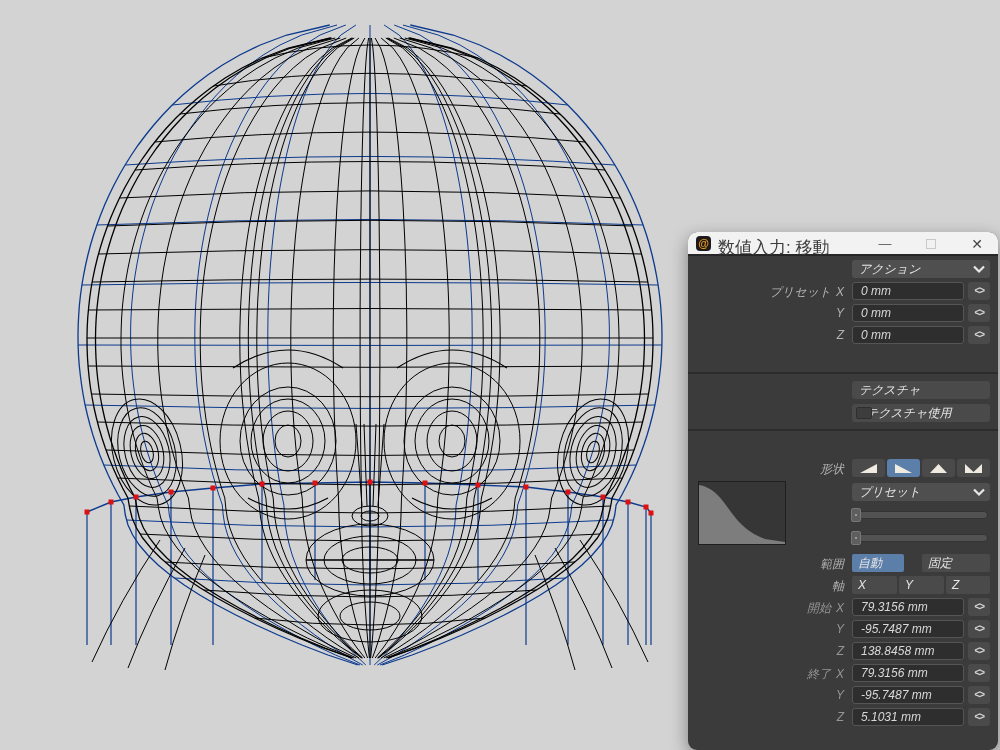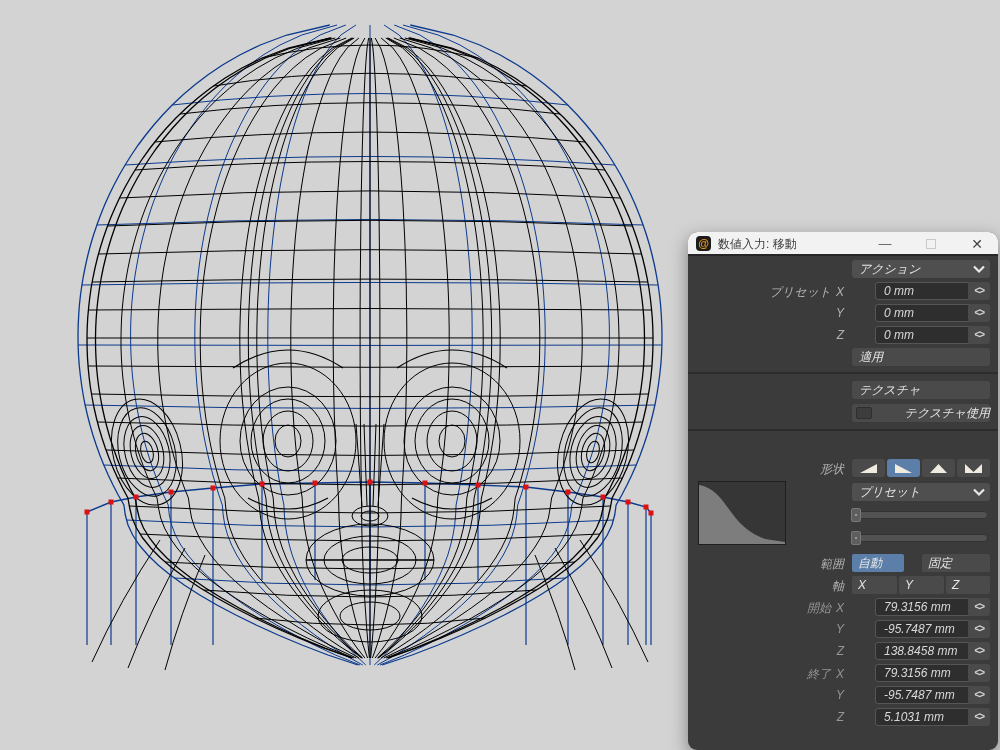--- a/index.html
+++ b/index.html
@@ -10,37 +10,37 @@
 
   
   #dialog { position:absolute; left:688px; top:232px; width:310px; height:518px;
     background:#3b3b3b; border-radius:9px; box-shadow:0 6px 18px rgba(0,0,0,.4);
     overflow:hidden; font-size:12px; }
   #titlebar { position:absolute; left:0; top:0; right:0; height:24px;
     background:#f2f2f2; border-bottom:2px solid #262626; }
   #app-icon { position:absolute; left:8px; top:4px; width:15px; height:15px;
     background:#1e1c1a; border-radius:4px; color:#f29a1e; font-weight:bold;
     font-size:11px; line-height:15px; text-align:center; }
-  #title-text { position:absolute; left:30px; top:4px; color:#3c3c3c; font-size:12px; }
+  #title-text { position:absolute; left:30px; top:4px; color:#3c3c3c; font-size:17px; }
   .winbtn { position:absolute; top:2px; width:22px; height:20px; text-align:center;
     line-height:20px; color:#5a5a5a; font-size:13px; }
   #btn-min { right:102px; }
   #btn-max { right:56px; }
   #btn-max .maxbox { display:inline-block; width:10px; height:10px;
     border:1px solid #c9c9c9; margin-top:5px; }
   #btn-close { right:10px; color:#444; font-size:14px; }
 
   
   .prow { position:absolute; left:0; right:0; height:18px;font-style:italic; }
   .lblgrp { position:absolute; left:0; width:156px; top:2px; text-align:right;
     color:#b2b2b2; white-space:nowrap; }
   .lblgrp.dim { color:#959595;padding-left:48px; }
   .lblgrp span { margin-left:5px; }
   .ctrlfull { position:absolute; left:164px; width:138px; height:18px; }
-  .ctrlinput { position:absolute; left:164px; width:112px; height:18px;margin-left:23px; }
+  .ctrlinput { position:absolute; left:164px; width:112px; height:18px; }
   .spin { position:absolute; left:280px; width:22px; height:18px; background:#4a4a4a;
     border-radius:3px; color:#d5d5d5; font-weight:bold; font-size:10px;
     letter-spacing:-1px; text-align:center; line-height:18px; }
   .input { background:#2e2e2e; border:1px solid #555; border-radius:3px;
     color:#d8d8d8; line-height:16px; padding-left:8px; height:18px; }
   .btn { background:#4a4a4a; border-radius:3px; color:#e6e6e6; line-height:18px;
     padding-left:7px; height:18px; }
   .dd { background:#4f4f4f; border-radius:3px; color:#e6e6e6; line-height:18px;
     padding-left:7px; height:18px; position:relative; }
   .dd svg { position:absolute; right:5px; top:5px; }
@@ -48,21 +48,21 @@
 
   
   .shapebtn { position:absolute; top:0; width:33px; height:18px; background:#4a4a4a;
     border-radius:3px; text-align:center; }
   .shapebtn.sel { background:#5b7fa9; }
   .shapebtn svg { margin-top:3px; }
 
   
   .chkwell { position:absolute; left:4px; top:3px; width:16px; height:12px;
     background:#3d3d3d; border:1px solid #2e2e2e; border-radius:2px; }
-  #texture-use-btn { text-align:right; padding-left:14px; }
+  #texture-use-btn { text-align:left; padding-left:14px; }
 
   
   .seg { position:absolute; top:0; height:18px; background:#4a4a4a; border-radius:2px;
     color:#e6e6e6; line-height:18px; padding-left:6px; }
   .seg.sel { background:#5b7fa9; }
 
   
   .slider { position:absolute; left:164px; width:136px; height:8px;
     background:#525252; border-radius:4px; border:1px solid #333; }
   .slider .handle { position:absolute; left:-2px; top:-4px; width:10px; height:14px;
@@ -249,23 +249,20 @@
       <div class="lblgrp"><span>Y</span></div>
       <div class="ctrlinput input">0 mm</div>
       <div class="spin">&lt;&gt;</div>
     </div>
     <div class="prow" style="top:94px">
       <div class="lblgrp"><span>Z</span></div>
       <div class="ctrlinput input">0 mm</div>
       <div class="spin">&lt;&gt;</div>
     </div>
 
-    <div class="prow" style="top:116px">
-      <div class="ctrlfull btn">適用</div>
-    </div>
 
     <div class="divline" style="top:140px"></div>
 
     <div class="prow" style="top:149px">
       <div class="ctrlfull btn">テクスチャ</div>
     </div>
     <div class="prow" style="top:172px">
       <div class="ctrlfull btn" id="texture-use-btn">
         <span class="chkwell"></span>
         <span>テクスチャ使用</span>

